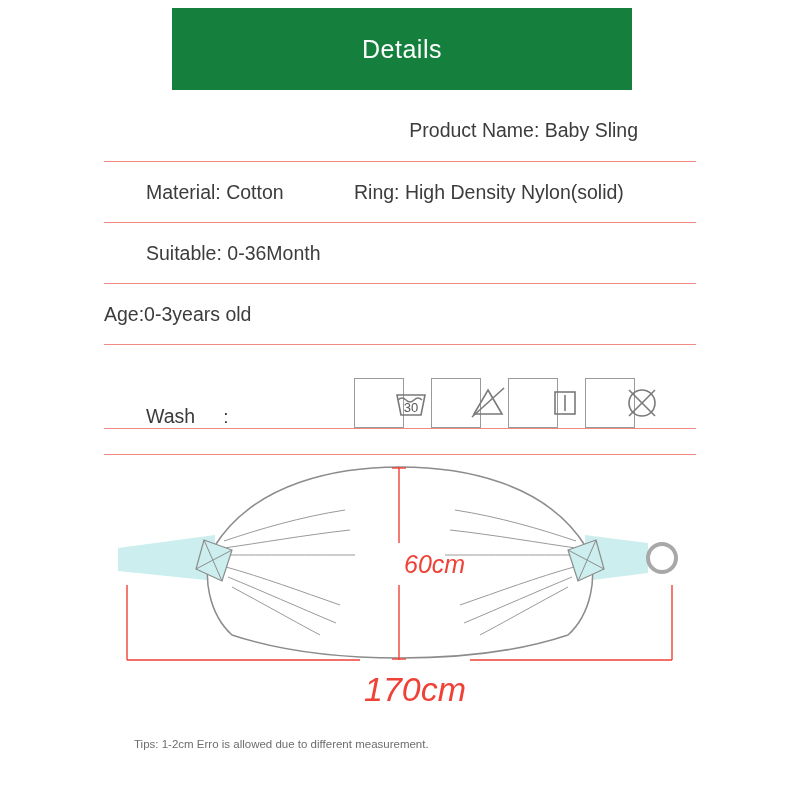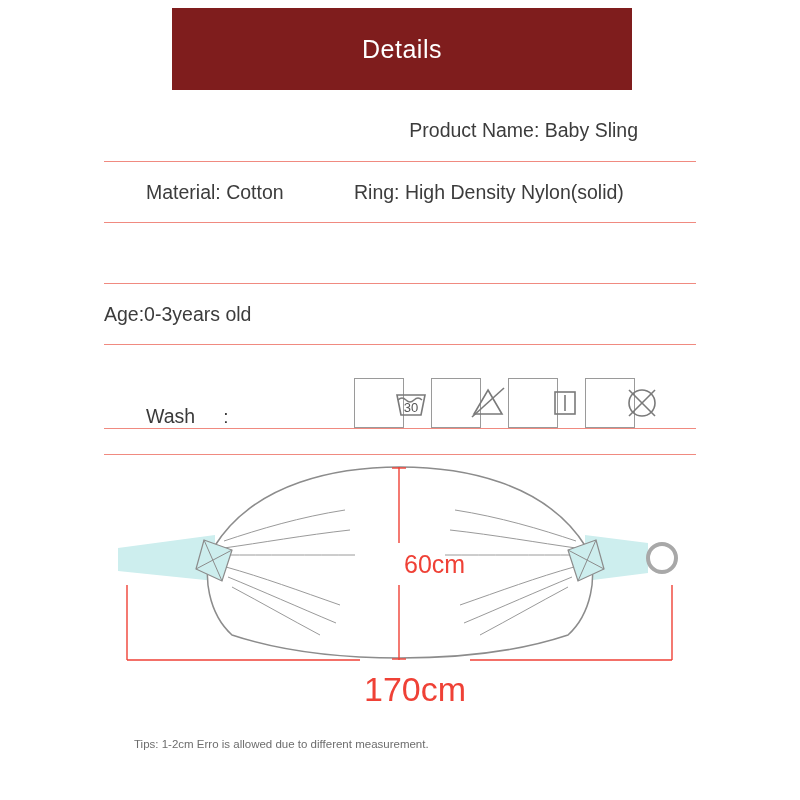--- a/index.html
+++ b/index.html
@@ -16,21 +16,21 @@
     overflow: hidden;
   }
 
   
   .header-banner {
     position: absolute;
     left: 172px;
     top: 8px;
     width: 460px;
     height: 82px;
-    background: #7f1d1d;
+    background: #15803d;
     display: flex;
     align-items: center;
     justify-content: center;
   }
   .header-banner .title {
     color: #ffffff;
     font-size: 25px;
     letter-spacing: 0.5px;
   }
 
@@ -111,20 +111,21 @@
     display: block;
   }
 
   
   .diagram {
     position: absolute;
     left: 0;
     top: 455px;
     width: 800px;
     height: 300px;
+    font-style: italic;
   }
   .dim-label {
     position: absolute;
     color: #ef4136;
     font-weight: 400;
   }
   .dim-60 {
     left: 404px;
     top: 95px;
     font-size: 25px;
@@ -155,20 +156,21 @@
   <div class="spec-row first-row">
     <span class="cell right single-right">Product Name: Baby Sling</span>
   </div>
 
   <div class="spec-row normal">
     <span class="cell left">Material: Cotton</span>
     <span class="cell right">Ring: High Density Nylon(solid)</span>
   </div>
 
   <div class="spec-row normal">
+    <span class="cell left">Suitable: 0-36Month</span>
   </div>
 
   <div class="spec-row normal">
     <span class="cell right">Age:0-3years old</span>
   </div>
 
   <div class="spec-row wash-row">
     <span class="wash-label">
       <span>Wash</span>
       <span class="wash-colon">:</span>

